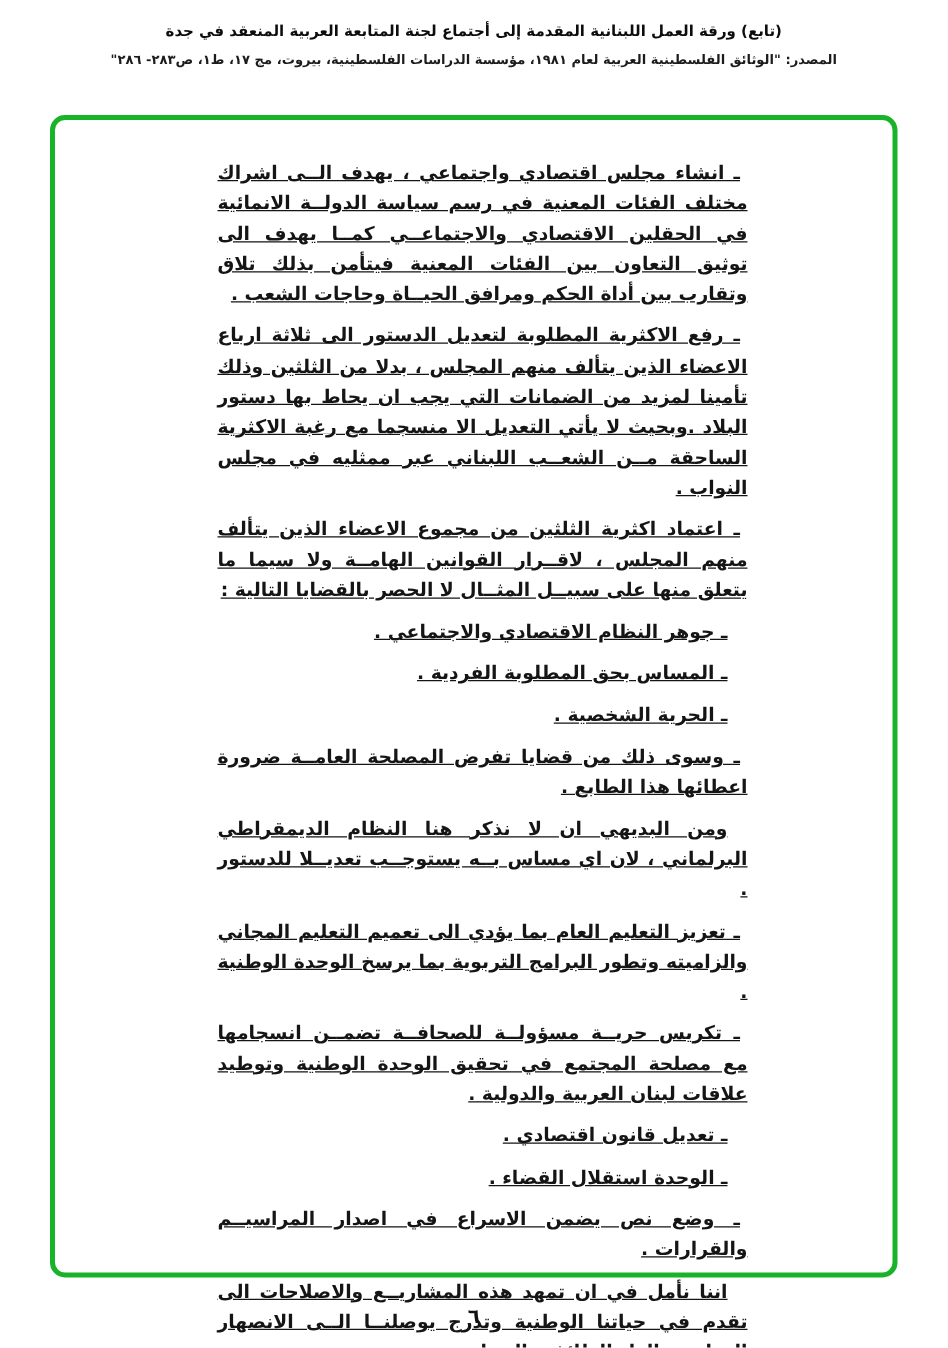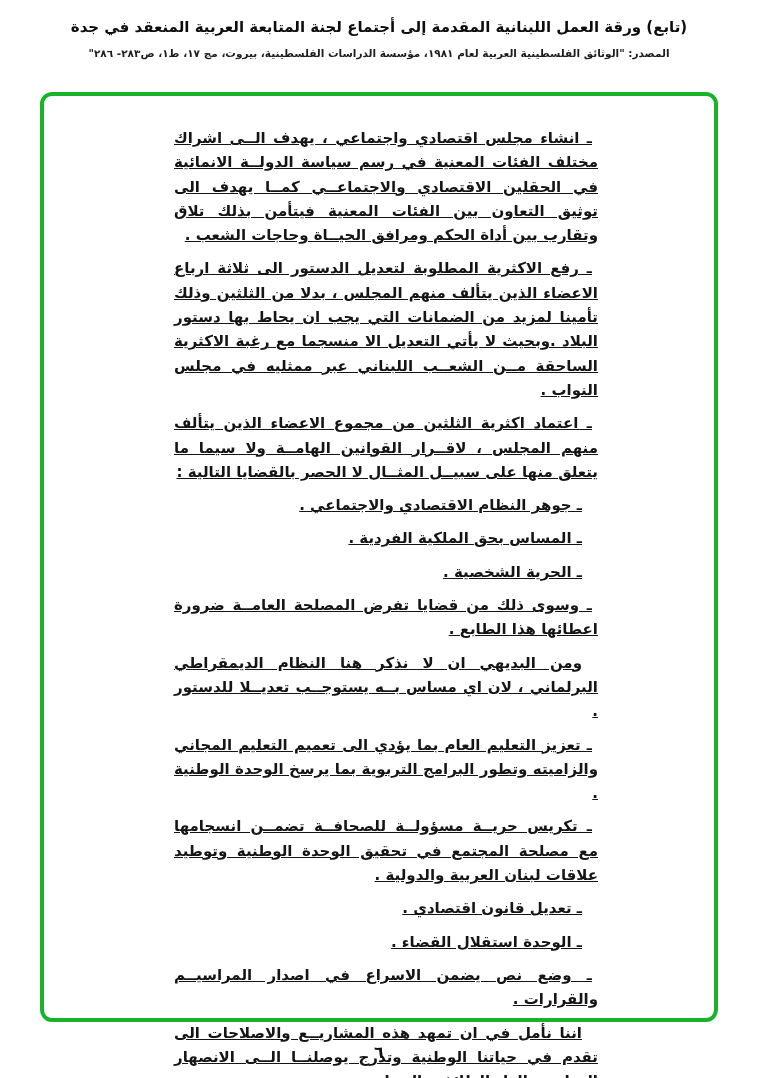--- a/index.html
+++ b/index.html
@@ -17,21 +17,21 @@
     position: relative;
     width: 758px;
     height: 1078px;
     direction: rtl;
   }
   .doc-header {
     padding-top: 16px;
     text-align: center;
   }
   .doc-title {
-    font-size: 15px;
+    font-size: 12px;
     font-weight: bold;
     color: #0d0d0d;
     letter-spacing: 0;
     line-height: 1.5;
   }
   .doc-source {
     margin-top: 8px;
     font-size: 10.5px;
     font-weight: bold;
     color: #1c1c1c;
@@ -93,21 +93,21 @@
     <div class="doc-source">المصدر: "الوثائق الفلسطينية العربية لعام ١٩٨١، مؤسسة الدراسات الفلسطينية، بيروت، مج ١٧، ط١، ص٢٨٣- ٢٨٦"</div>
   </div>
 
   <div class="green-frame"></div>
 
   <div class="text-column">
     <p class="para-item">ـ انشاء مجلس اقتصادي واجتماعي ، يهدف الــى اشراك مختلف الفئات المعنية في رسم سياسة الدولــة الانمائية في الحقلين الاقتصادي والاجتماعــي كمــا يهدف الى توثيق التعاون بين الفئات المعنية فيتأمن بذلك تلاق وتقارب بين أداة الحكم ومرافق الحيــاة وحاجات الشعب .</p>
     <p class="para-item">ـ رفع الاكثرية المطلوبة لتعديل الدستور الى ثلاثة ارباع الاعضاء الذين يتألف منهم المجلس ، بدلا من الثلثين وذلك تأمينا لمزيد من الضمانات التي يجب ان يحاط بها دستور البلاد .وبحيث لا يأتي التعديل الا منسجما مع رغبة الاكثرية الساحقة مــن الشعــب اللبناني عبر ممثليه في مجلس النواب .</p>
     <p class="para-item">ـ اعتماد اكثرية الثلثين من مجموع الاعضاء الذين يتألف منهم المجلس ، لاقــرار القوانين الهامــة ولا سيما ما يتعلق منها على سبيــل المثــال لا الحصر بالقضايا التالية :</p>
     <p class="para-sub">ـ جوهر النظام الاقتصادي والاجتماعي .</p>
-    <p class="para-sub">ـ المساس بحق الملكية الفردية .</p>
+    <p class="para-sub">ـ المساس بحق المطلوبة الفردية .</p>
     <p class="para-sub">ـ الحرية الشخصية .</p>
     <p class="para-item">ـ وسوى ذلك من قضايا تفرض المصلحة العامــة ضرورة اعطائها هذا الطابع .</p>
     <p class="para-plain">ومن البديهي ان لا نذكر هنا النظام الديمقراطي البرلماني ، لان اي مساس بــه يستوجــب تعديــلا للدستور .</p>
     <p class="para-item">ـ تعزيز التعليم العام بما يؤدي الى تعميم التعليم المجاني والزاميته وتطور البرامج التربوية بما يرسخ الوحدة الوطنية .</p>
     <p class="para-item">ـ تكريس حريــة مسؤولــة للصحافــة تضمــن انسجامها مع مصلحة المجتمع في تحقيق الوحدة الوطنية وتوطيد علاقات لبنان العربية والدولية .</p>
     <p class="para-sub">ـ تعديل قانون اقتصادي .</p>
     <p class="para-sub">ـ الوحدة استقلال القضاء .</p>
     <p class="para-item">ـ وضع نص يضمن الاسراع في اصدار المراسيــم والقرارات .</p>
     <p class="para-plain">اننا نأمل في ان تمهد هذه المشاريــع والاصلاحات الى تقدم في حياتنا الوطنية وتدرج يوصلنــا الــى الانصهار الوطني والغاء الطائفية السياسية .</p>
 

